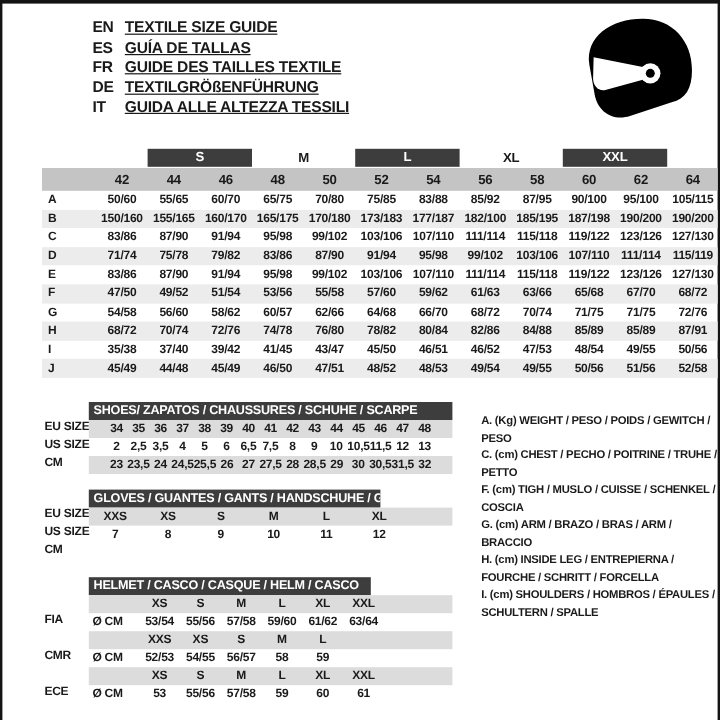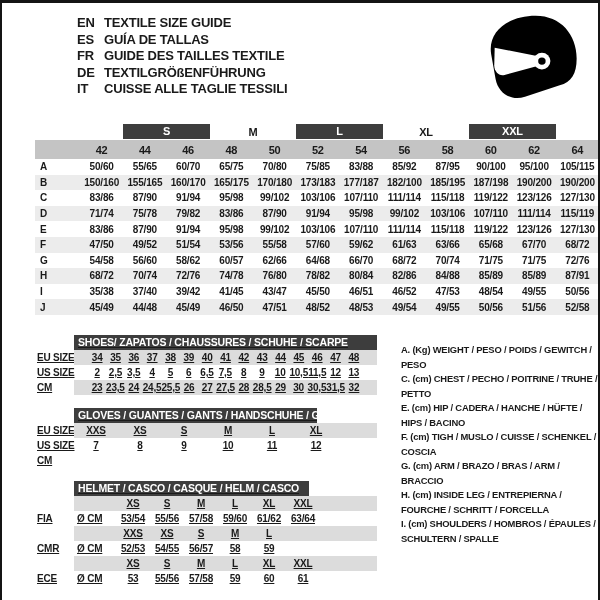--- a/index.html
+++ b/index.html
@@ -6,41 +6,41 @@
   body{width:600px;height:600px;font-family:"Liberation Sans",sans-serif;color:#1a1a1a;
        -webkit-font-smoothing:antialiased;}
   .frame{position:relative;width:600px;height:600px;box-sizing:border-box;background:#fff;
          border-top:3px solid #141414;border-left:2px solid #141414;border-right:2px solid #141414;
          overflow:hidden;font-weight:700;letter-spacing:-0.2px;}
 
   
   .lang-block{position:absolute;left:35px;top:12px;}
   .lang-row{display:flex;font-size:13px;line-height:16.5px;padding-left:40px;}
   .lang-code{width:27px;flex:none;}
-  .lang-title{white-space:nowrap;}
+  .lang-title{white-space:nowrap;text-decoration:underline;}
 
   
   .helmet-art{position:absolute;left:482px;top:5px;width:98px;height:100px;}
 
   
   .size-table{position:absolute;left:33px;top:120px;width:564px;}
   .srow{display:grid;grid-template-columns:45px repeat(12,1fr);align-items:center;}
   .group-row{height:17px;}
   .gcell{text-align:center;font-size:11px;}
   .gcell.bar{background:#3d3d3d;color:#fff;height:15px;line-height:15px;}
   .sizes-row{height:19px;background:#c4c4c4;font-size:11px;}
   .data-row{height:15.6px;font-size:10px;}
   .data-row.shade{background:#ececec;}
   .cell.num{text-align:center;white-space:nowrap;}
   .cell.letter{text-align:left;padding-left:5px;}
 
   
   .lower{position:absolute;left:35px;top:332px;}
   .ltable{margin-bottom:13px;}
-  .trow{display:flex;align-items:center;height:15px;text-decoration:underline;}
+  .trow{display:flex;height:15px;}
   .rlabel{width:37px;flex:none;font-size:10px;white-space:nowrap;}
   .band{width:303px;height:100%;box-sizing:border-box;flex:none;}
   .band.dark{background:#3d3d3d;color:#fff;font-size:10.5px;line-height:15px;
              padding-left:4px;white-space:nowrap;overflow:hidden;}
   .cells{display:grid;align-items:center;font-size:10px;text-align:center;}
   .cells .cell{white-space:nowrap;}
   .band.shaded{background:#dcdcdc;}
   .shoes-bar{width:303px;}
   .gloves-bar{width:243px;}
   .helmets-bar{width:235px;}
@@ -69,21 +69,21 @@
       <div class="lang-row">
         <div class="lang-code">FR</div>
         <div class="lang-title">GUIDE DES TAILLES TEXTILE</div>
       </div>
       <div class="lang-row">
         <div class="lang-code">DE</div>
         <div class="lang-title">TEXTILGRÖßENFÜHRUNG</div>
       </div>
       <div class="lang-row">
         <div class="lang-code">IT</div>
-        <div class="lang-title">CUISSE ALLE TAGLIE TESSILI</div>
+        <div class="lang-title">GUIDA ALLE ALTEZZA TESSILI</div>
       </div>
     </div>
 
   <div class="helmet-art">
     <svg viewBox="0 0 110 105" width="98" height="100" aria-hidden="true">
       <path d="M58 5 C86 5 104 26 104 53 C104 70 98 80 85 83 L46 96 C30 101 16 92 13 76 L8 48 C4 22 28 5 58 5 Z" fill="#000"></path>
       <path d="M12 41 L58 50 C64 51.5 64 59.5 58 62 L23 71.5 C16.5 73 11.5 67.5 11.5 60.5 Z" fill="#fff"></path>
       <circle cx="65" cy="56" r="9.5" fill="#fff"></circle>
       <circle cx="65" cy="56" r="4.2" fill="#000"></circle>
     </svg>
@@ -441,20 +441,19 @@
             <div class="cell">60</div>
             <div class="cell">61</div>
           </div>
         </div>
       </div>
   </div>
 
   <div class="legend">
       <div class="legend-item">A. (Kg) WEIGHT / PESO / POIDS / GEWITCH / PESO</div>
       <div class="legend-item">C. (cm) CHEST / PECHO / POITRINE / TRUHE / PETTO</div>
-      <div class="legend-item">E. (cm) HIP / CADERA / HANCHE / HÜFTE / HIPS / BACINO</div>
       <div class="legend-item">F. (cm) TIGH / MUSLO / CUISSE / SCHENKEL / COSCIA</div>
       <div class="legend-item">G. (cm) ARM / BRAZO / BRAS / ARM / BRACCIO</div>
       <div class="legend-item">H. (cm) INSIDE LEG / ENTREPIERNA / FOURCHE / SCHRITT / FORCELLA</div>
       <div class="legend-item">I. (cm) SHOULDERS / HOMBROS / ÉPAULES / SCHULTERN / SPALLE</div>
     </div>
 
 </div>
 
 </body></html>

